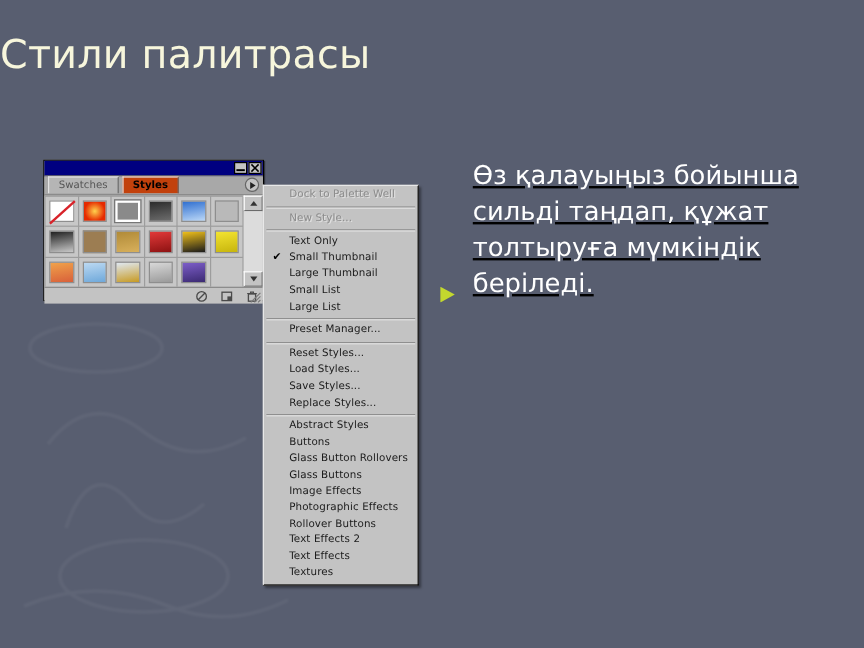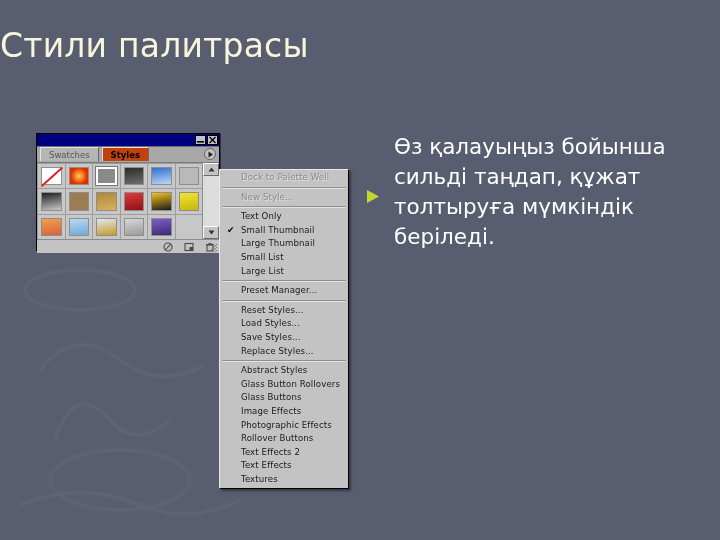--- a/index.html
+++ b/index.html
@@ -41,21 +41,22 @@
 
   
   #body-block {
     position: absolute;
     left: 366px;
     top: 132px;
     width: 320px;
   }
   .bullet-row {
     display: flex;
-    align-items: center;
+    align-items: flex-end;
+    text-decoration: underline;
   }
   .bullet-marker {
     flex: 0 0 auto;
     width: 14px;
     height: 13px;
     margin-top: 9px;
     margin-right: 14px;
   }
   .bullet-marker svg { display: block; }
   .bullet-text {
@@ -228,21 +229,21 @@
     right: 1px;
     bottom: 0;
     width: 12px;
     height: 12px;
   }
 
   
   #styles-menu {
     position: absolute;
     left: 219px;
-    top: 169px;
+    top: 154px;
     width: 130px;
     background: #c3c3c3;
     border: 1px solid #000;
     border-top-color: #e8e8e8;
     border-left-color: #e8e8e8;
     box-sizing: border-box;
     box-shadow: 2px 2px 2px rgba(0,0,0,.4);
     padding: 1px 0 2px 0;
     font-size: 8.6px;
     color: #1a1a1a;
@@ -430,20 +431,21 @@
     <div class="menu-item"><span>Large List</span></div>
     <div class="menu-sep"></div>
     <div class="menu-item"><span>Preset Manager...</span></div>
     <div class="menu-sep"></div>
     <div class="menu-item"><span>Reset Styles...</span></div>
     <div class="menu-item"><span>Load Styles...</span></div>
     <div class="menu-item"><span>Save Styles...</span></div>
     <div class="menu-item"><span>Replace Styles...</span></div>
     <div class="menu-sep"></div>
     <div class="menu-item"><span>Abstract Styles</span></div>
+    <div class="menu-item"><span>Buttons</span></div>
     <div class="menu-item"><span>Glass Button Rollovers</span></div>
     <div class="menu-item"><span>Glass Buttons</span></div>
     <div class="menu-item"><span>Image Effects</span></div>
     <div class="menu-item"><span>Photographic Effects</span></div>
     <div class="menu-item"><span>Rollover Buttons</span></div>
     <div class="menu-item"><span>Text Effects 2</span></div>
     <div class="menu-item"><span>Text Effects</span></div>
     <div class="menu-item"><span>Textures</span></div>
   </div>
 

